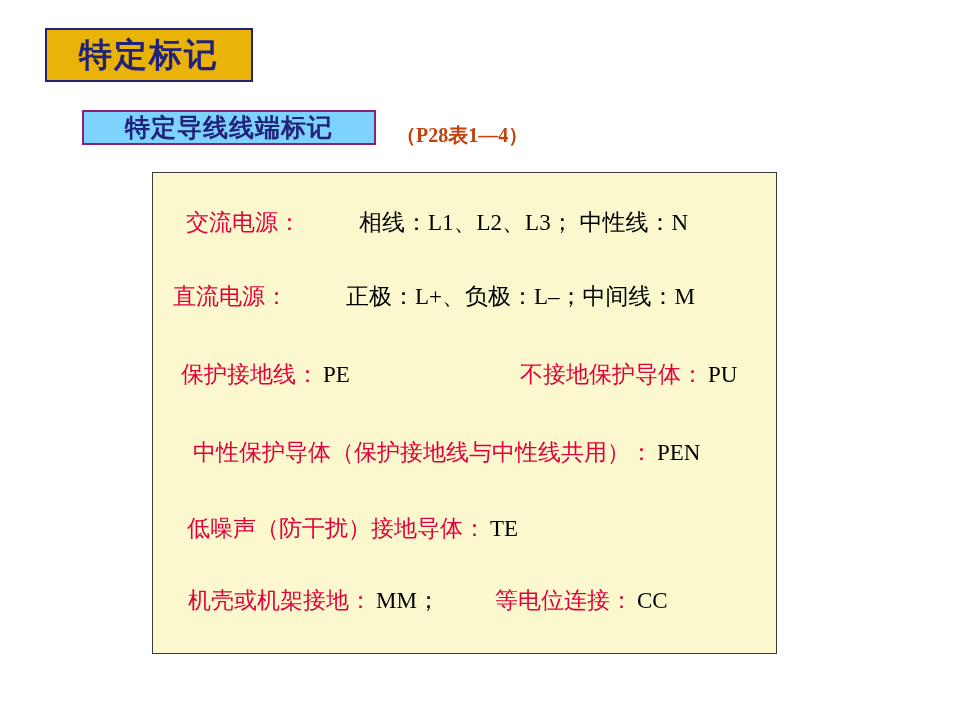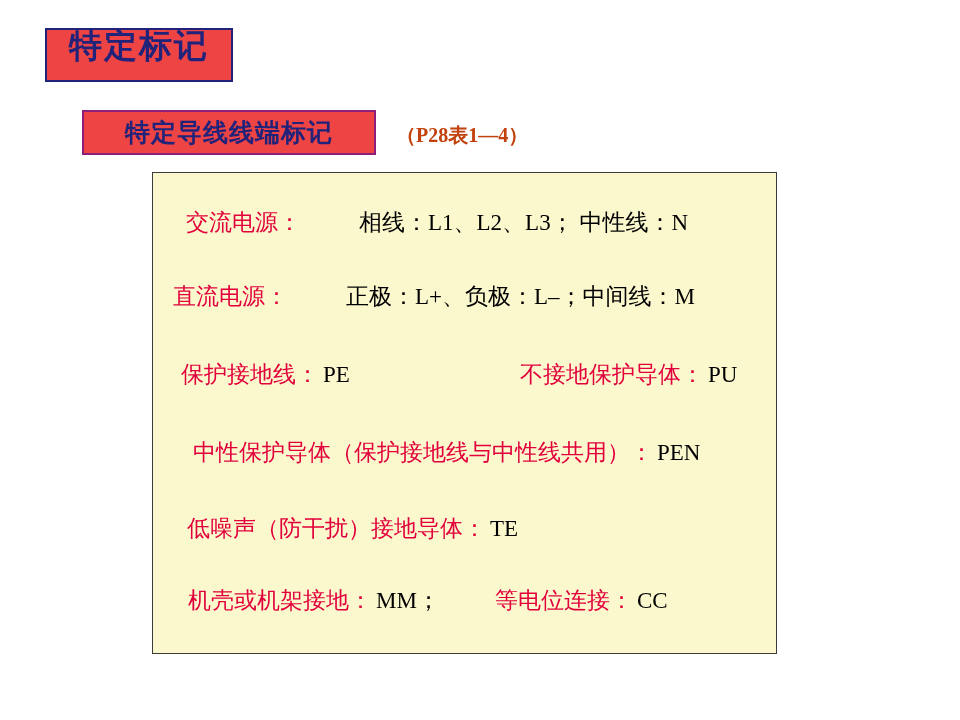--- a/index.html
+++ b/index.html
@@ -20,51 +20,51 @@
     left: 0; top: 0;
     width: 960px;
     height: 720px;
   }
 
   
   .title-box {
     position: absolute;
     left: 45px;
     top: 28px;
-    width: 188px;
+    width: 208px;
     height: 54px;
     border: 2px solid #21227a;
     box-sizing: border-box;
     display: flex;
-    align-items: flex-start;
+    align-items: center;
     justify-content: center;
-    background: #ef4444;
+    background: #eab308;
   }
   .title-text {
     font-family: "Liberation Serif", "DejaVu Serif", serif;
     font-weight: bold;
     font-size: 33px;
     color: #21227a;
     letter-spacing: 2px;
     line-height: 1;
   }
 
   
   .subtitle-box {
     position: absolute;
     left: 82px;
     top: 110px;
     width: 294px;
-    height: 45px;
+    height: 35px;
     border: 2px solid #8d1f7a;
     box-sizing: border-box;
     display: flex;
     align-items: center;
     justify-content: center;
-    background: #ef4444;
+    background: #7dd3fc;
   }
   .subtitle-text {
     font-family: "Liberation Serif", "DejaVu Serif", serif;
     font-weight: bold;
     font-size: 25px;
     color: #21227a;
     letter-spacing: 1px;
     line-height: 1;
   }
   .ref-text {

